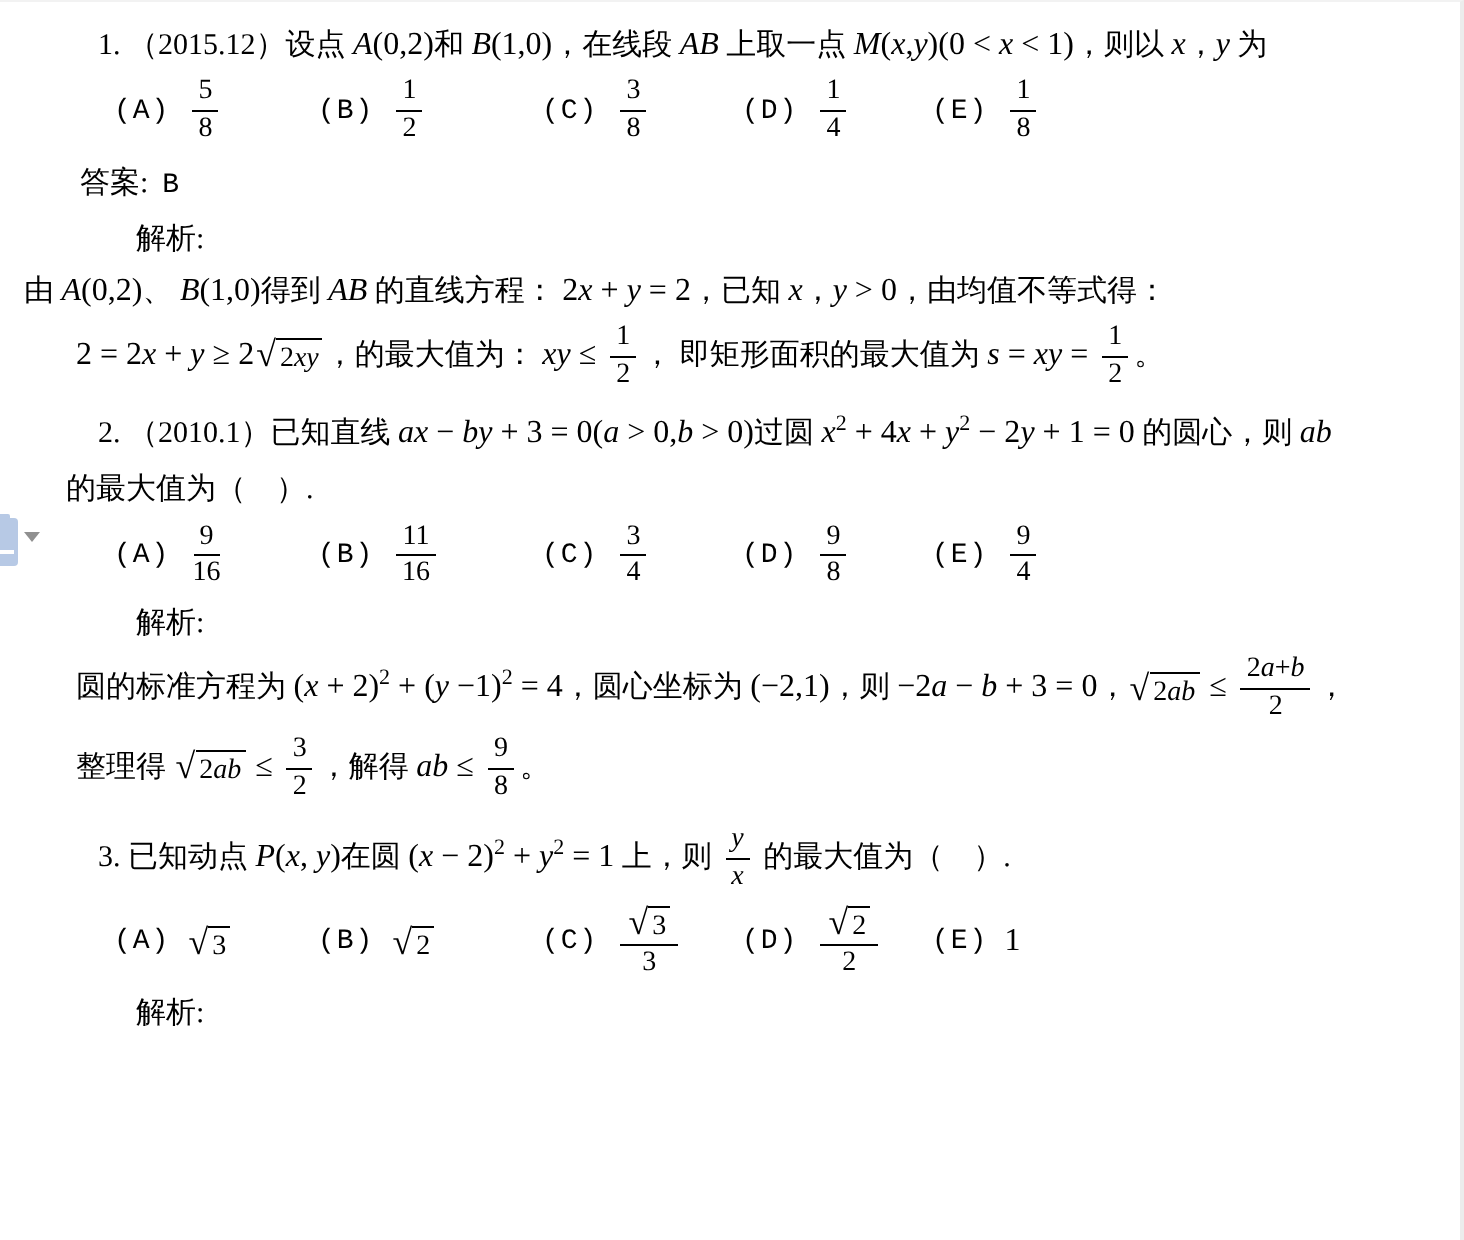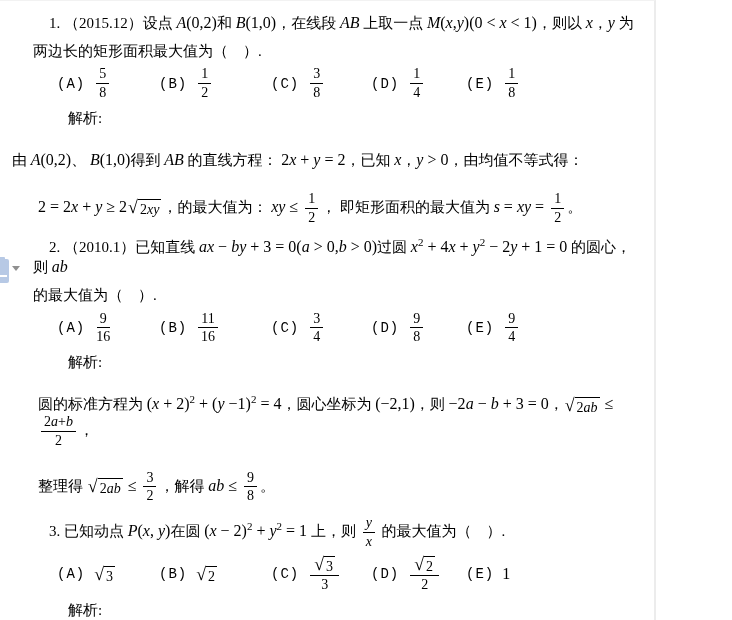--- a/index.html
+++ b/index.html
@@ -1,16 +1,16 @@
 <!DOCTYPE html>
 <html><head>
 <meta charset="utf-8">
 <style>
   html,body{margin:0;padding:0;background:#fff;}
-  .page{position:relative;width:656px;height:620px;background:#ffffff;box-sizing:border-box;
+  .page{position:relative;width:732px;height:620px;background:#ffffff;box-sizing:border-box;
         border-top:1px solid #f2f2f2;border-right:2px solid #ececec;overflow:hidden;
         font-family:"Liberation Serif","DejaVu Serif",serif;color:#000;}
   #doc{padding:4px 8px 0 33px;font-size:15px;line-height:20px;}
   .line{margin-top:8px;min-height:20px;}
   .stem.indent{text-indent:16px;}
   .gap-lg{margin-top:12px;}
   .gap-md{margin-top:12px;}
   .gap-xl{margin-top:20px;}
   .tx{font-size:15px;}
   .mi{font-style:italic;font-size:16px;}
@@ -29,21 +29,21 @@
   .opt{display:flex;align-items:center;}
   .opt:nth-child(1){width:102px;}
   .opt:nth-child(2){width:112px;}
   .opt:nth-child(3){width:100px;}
   .opt:nth-child(4){width:95px;}
   .opt-label{font-family:"Liberation Mono","DejaVu Sans Mono",monospace;font-size:14px;
              margin-right:8px;letter-spacing:1px;white-space:nowrap;}
   .ans{margin-top:9px;padding-left:7px;}
   .ans .val{margin-left:7px;font-family:"Liberation Mono","DejaVu Sans Mono",monospace;font-size:14px;}
   .alabel{margin-top:7px;padding-left:7px;margin-left:28px;}
-  .aline{margin-top:22px;padding-left:5px;min-height:20px;}
+  .aline{margin-top:6px;padding-left:5px;min-height:20px;}
   .aline.flush{padding-left:0;margin-left:-21px;}
   
   .paste-btn{position:absolute;left:0;top:256px;width:26px;height:30px;cursor:pointer;}
   .clip{position:absolute;left:-5px;top:2px;width:14px;height:24px;background:#b7c9e5;
         border-radius:2px;}
   .clip::before{content:'';position:absolute;left:3px;top:-2px;width:7px;height:4px;
         background:#b7c9e5;border-radius:1px;}
   .clip::after{content:'';position:absolute;left:3px;right:2px;bottom:6px;height:2px;background:#fff;}
   .arrow{position:absolute;left:12px;top:9px;width:0;height:0;
          border-left:4px solid transparent;border-right:4px solid transparent;
@@ -52,21 +52,20 @@
 </head>
 <body>
 
 <div class="page">
   <div class="paste-btn" title="">
     <span class="clip"></span>
     <span class="arrow"></span>
   </div>
   <div id="doc">
       <div class="line stem indent"><span class="tx">1. （2015.12）设点 </span><span class="mi">A</span><span class="mn">(0,2)</span><span class="tx">和 </span><span class="mi">B</span><span class="mn">(1,0)</span><span class="tx">，在线段 </span><span class="mi">AB</span><span class="tx"> 上取一点 </span><span class="mi">M</span><span class="mn">(</span><span class="mi">x</span><span class="mn">,</span><span class="mi">y</span><span class="mn">)(0 &lt; </span><span class="mi">x</span><span class="mn"> &lt; 1)</span><span class="tx">，则以 </span><span class="mi">x</span><span class="tx">，</span><span class="mi">y</span><span class="tx"> 为</span></div>
-      <div class="line stem"><span class="tx">两边长的矩形面积最大值为（　）.</span></div>
       <div class="opts">
         <div class="opt">
           <span class="opt-label">(A)</span>
           <span class="opt-value"><span class="fr">
               <span class="n">
                 <span class="mn">5</span>
               </span>
               <span class="d"><span class="mn">8</span></span>
             </span></span>
         </div>
@@ -100,20 +99,21 @@
         <div class="opt">
           <span class="opt-label">(E)</span>
           <span class="opt-value"><span class="fr">
               <span class="n">
                 <span class="mn">1</span>
               </span>
               <span class="d"><span class="mn">8</span></span>
             </span></span>
         </div>
       </div>
+      <div class="ans"><span class="albl">答案:</span><span class="val">B</span></div>
       <div class="alabel">解析:</div>
       <div class="aline flush"><span class="tx">由 </span><span class="mi">A</span><span class="mn">(0,2)</span><span class="tx">、 </span><span class="mi">B</span><span class="mn">(1,0)</span><span class="tx">得到 </span><span class="mi">AB</span><span class="tx"> 的直线方程： </span><span class="mn">2</span><span class="mi">x</span><span class="mn"> + </span><span class="mi">y</span><span class="mn"> = 2</span><span class="tx">，已知 </span><span class="mi">x</span><span class="tx">，</span><span class="mi">y</span><span class="mn"> &gt; 0</span><span class="tx">，由均值不等式得：</span></div>
       <div class="aline"><span class="mn">2 = 2</span><span class="mi">x</span><span class="mn"> + </span><span class="mi">y</span><span class="mn"> ≥ 2</span><span class="sq">
           <span class="sign">√</span>
           <span class="rad"><span class="mn">2</span><span class="mi">xy</span></span>
         </span><span class="tx">，的最大值为： </span><span class="mi">xy</span><span class="mn"> ≤ </span><span class="fr">
           <span class="n">
             <span class="mn">1</span>
           </span>
           <span class="d"><span class="mn">2</span></span>

